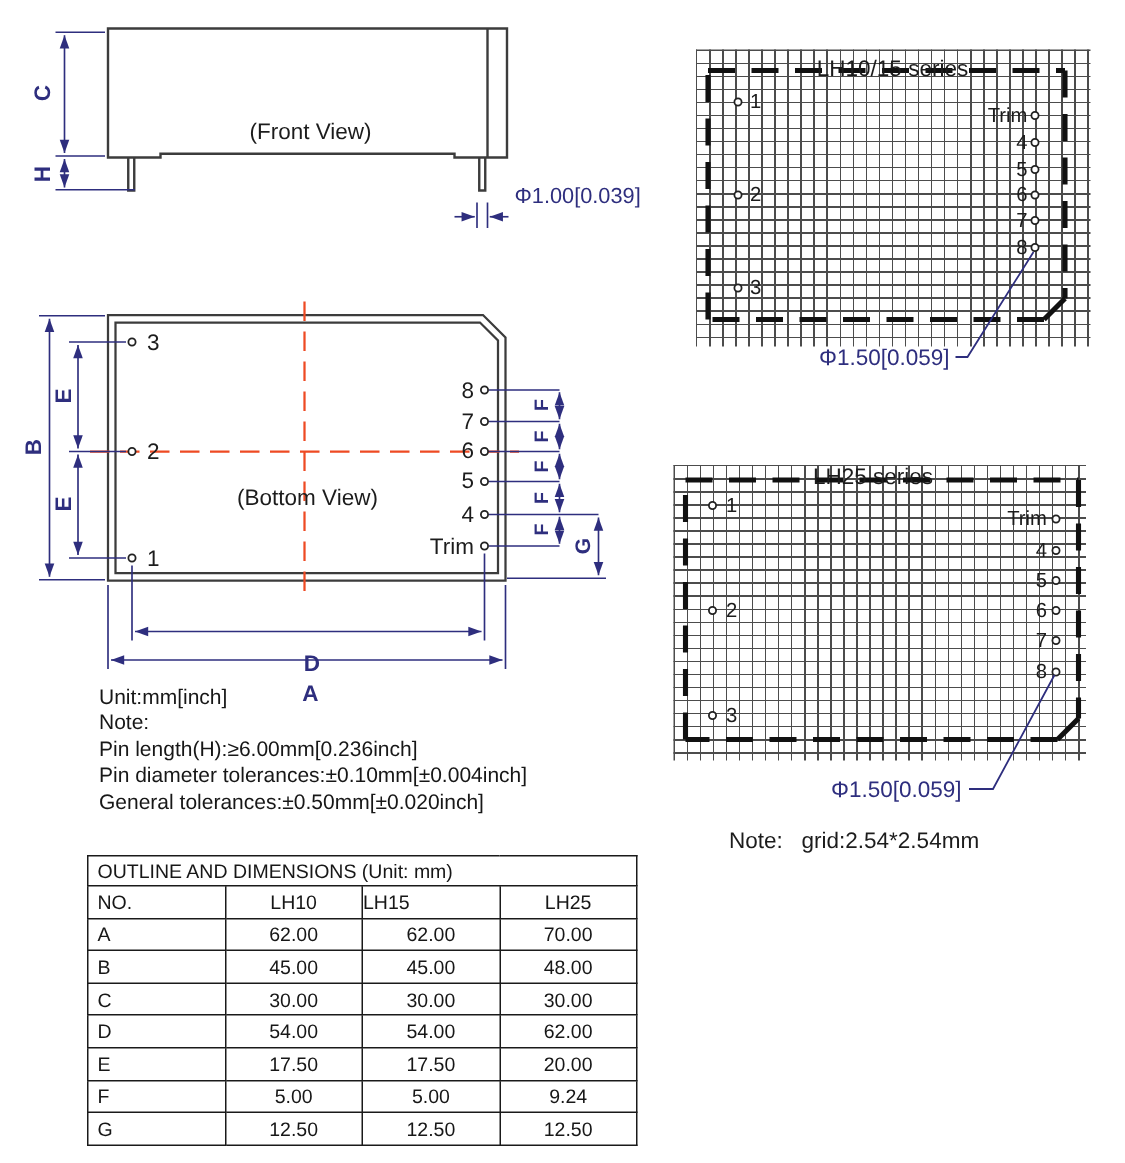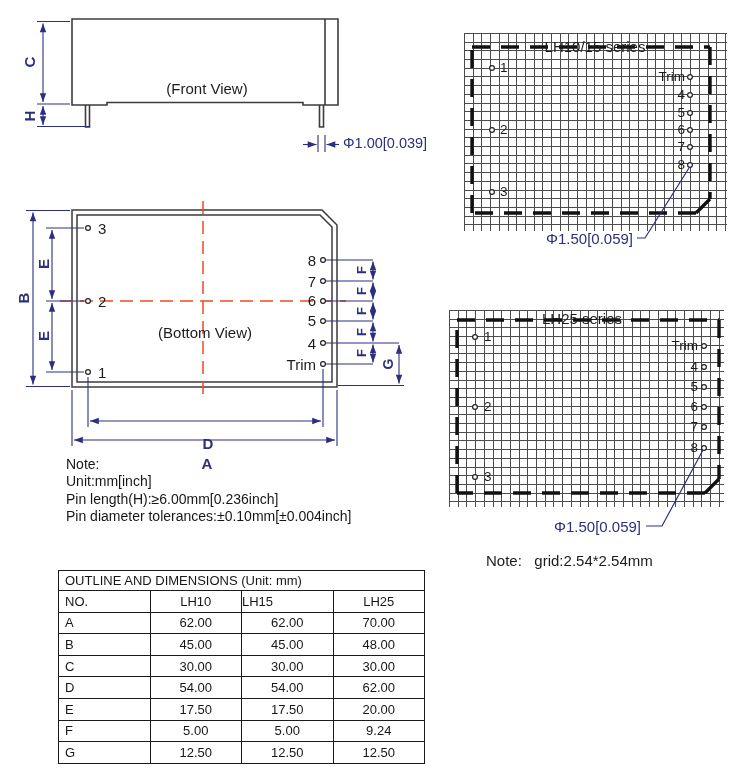--- a/index.html
+++ b/index.html
@@ -158,21 +158,21 @@
       <circle cx="704" cy="407" r="2.4"></circle>
         <circle cx="704" cy="427" r="2.4"></circle>
         <circle cx="704" cy="448" r="2.4"></circle>
     </g>
     <polyline points="703,450 662,526 646,526" stroke="#2e2e7e" stroke-width="1.2" fill="none"></polyline>
   </svg>
 
   <span class="lbl ctr" style="left:207px;top:58px;">(Front View)</span>
   <span class="lbl dim rot" style="left:29px;top:62px;">C</span>
   <span class="lbl dim rot" style="left:29px;top:116px;">H</span>
-  <span class="lbl navy" style="left:343px;top:136px;font-size:14.5px;">Φ1.00[0.039]</span>
+  <span class="lbl navy" style="left:343px;top:124px;font-size:14.5px;">Φ1.00[0.039]</span>
 
   <span class="lbl ctr" style="left:205px;top:302px;">(Bottom View)</span>
   <span class="lbl dim rot" style="left:23px;top:298px;">B</span>
   <span class="lbl dim rot" style="left:43px;top:264px;">E</span>
   <span class="lbl dim rot" style="left:43px;top:336px;">E</span>
   <span class="lbl dim ctr" style="left:208px;top:413px;">D</span>
   <span class="lbl dim ctr" style="left:207px;top:433px;">A</span>
   <span class="lbl dim rot" style="left:361px;top:270px;font-size:13px;">F</span>
   <span class="lbl dim rot" style="left:361px;top:291px;font-size:13px;">F</span>
   <span class="lbl dim rot" style="left:361px;top:311px;font-size:13px;">F</span>
@@ -208,24 +208,25 @@
   <span class="lbl gpinR" style="left:666px;top:339px;width:32px;">Trim</span>
   <span class="lbl gpinR" style="left:666px;top:360px;width:32px;">4</span>
   <span class="lbl gpinR" style="left:666px;top:380px;width:32px;">5</span>
   <span class="lbl gpinR" style="left:666px;top:400px;width:32px;">6</span>
   <span class="lbl gpinR" style="left:666px;top:420px;width:32px;">7</span>
   <span class="lbl gpinR" style="left:666px;top:441px;width:32px;">8</span>
   <span class="lbl navy" style="left:554px;top:519px;">Φ1.50[0.059]</span>
   <span class="lbl" style="left:486px;top:553px;font-size:15px;">Note:   grid:2.54*2.54mm</span>
 
   <div style="position:absolute;left:66px;top:456px;">
+    <div class="noteline">Unit:mm[inch]</div>
     <div class="noteline">Note:</div>
-    <div class="noteline">Unit:mm[inch]</div>
     <div class="noteline">Pin length(H):≥6.00mm[0.236inch]</div>
     <div class="noteline">Pin diameter tolerances:±0.10mm[±0.004inch]</div>
+    <div class="noteline">General tolerances:±0.50mm[±0.020inch]</div>
   </div>
 
   <table id="dimtable">
     <tbody>
         <tr class="titlerow">
       <td colspan="4">OUTLINE AND DIMENSIONS (Unit: mm)</td>
     </tr>
     <tr>
       <th style="width:94px;">NO.</th>
       <th class="c" style="width:90px;text-align:center;padding:0;">LH10</th>

